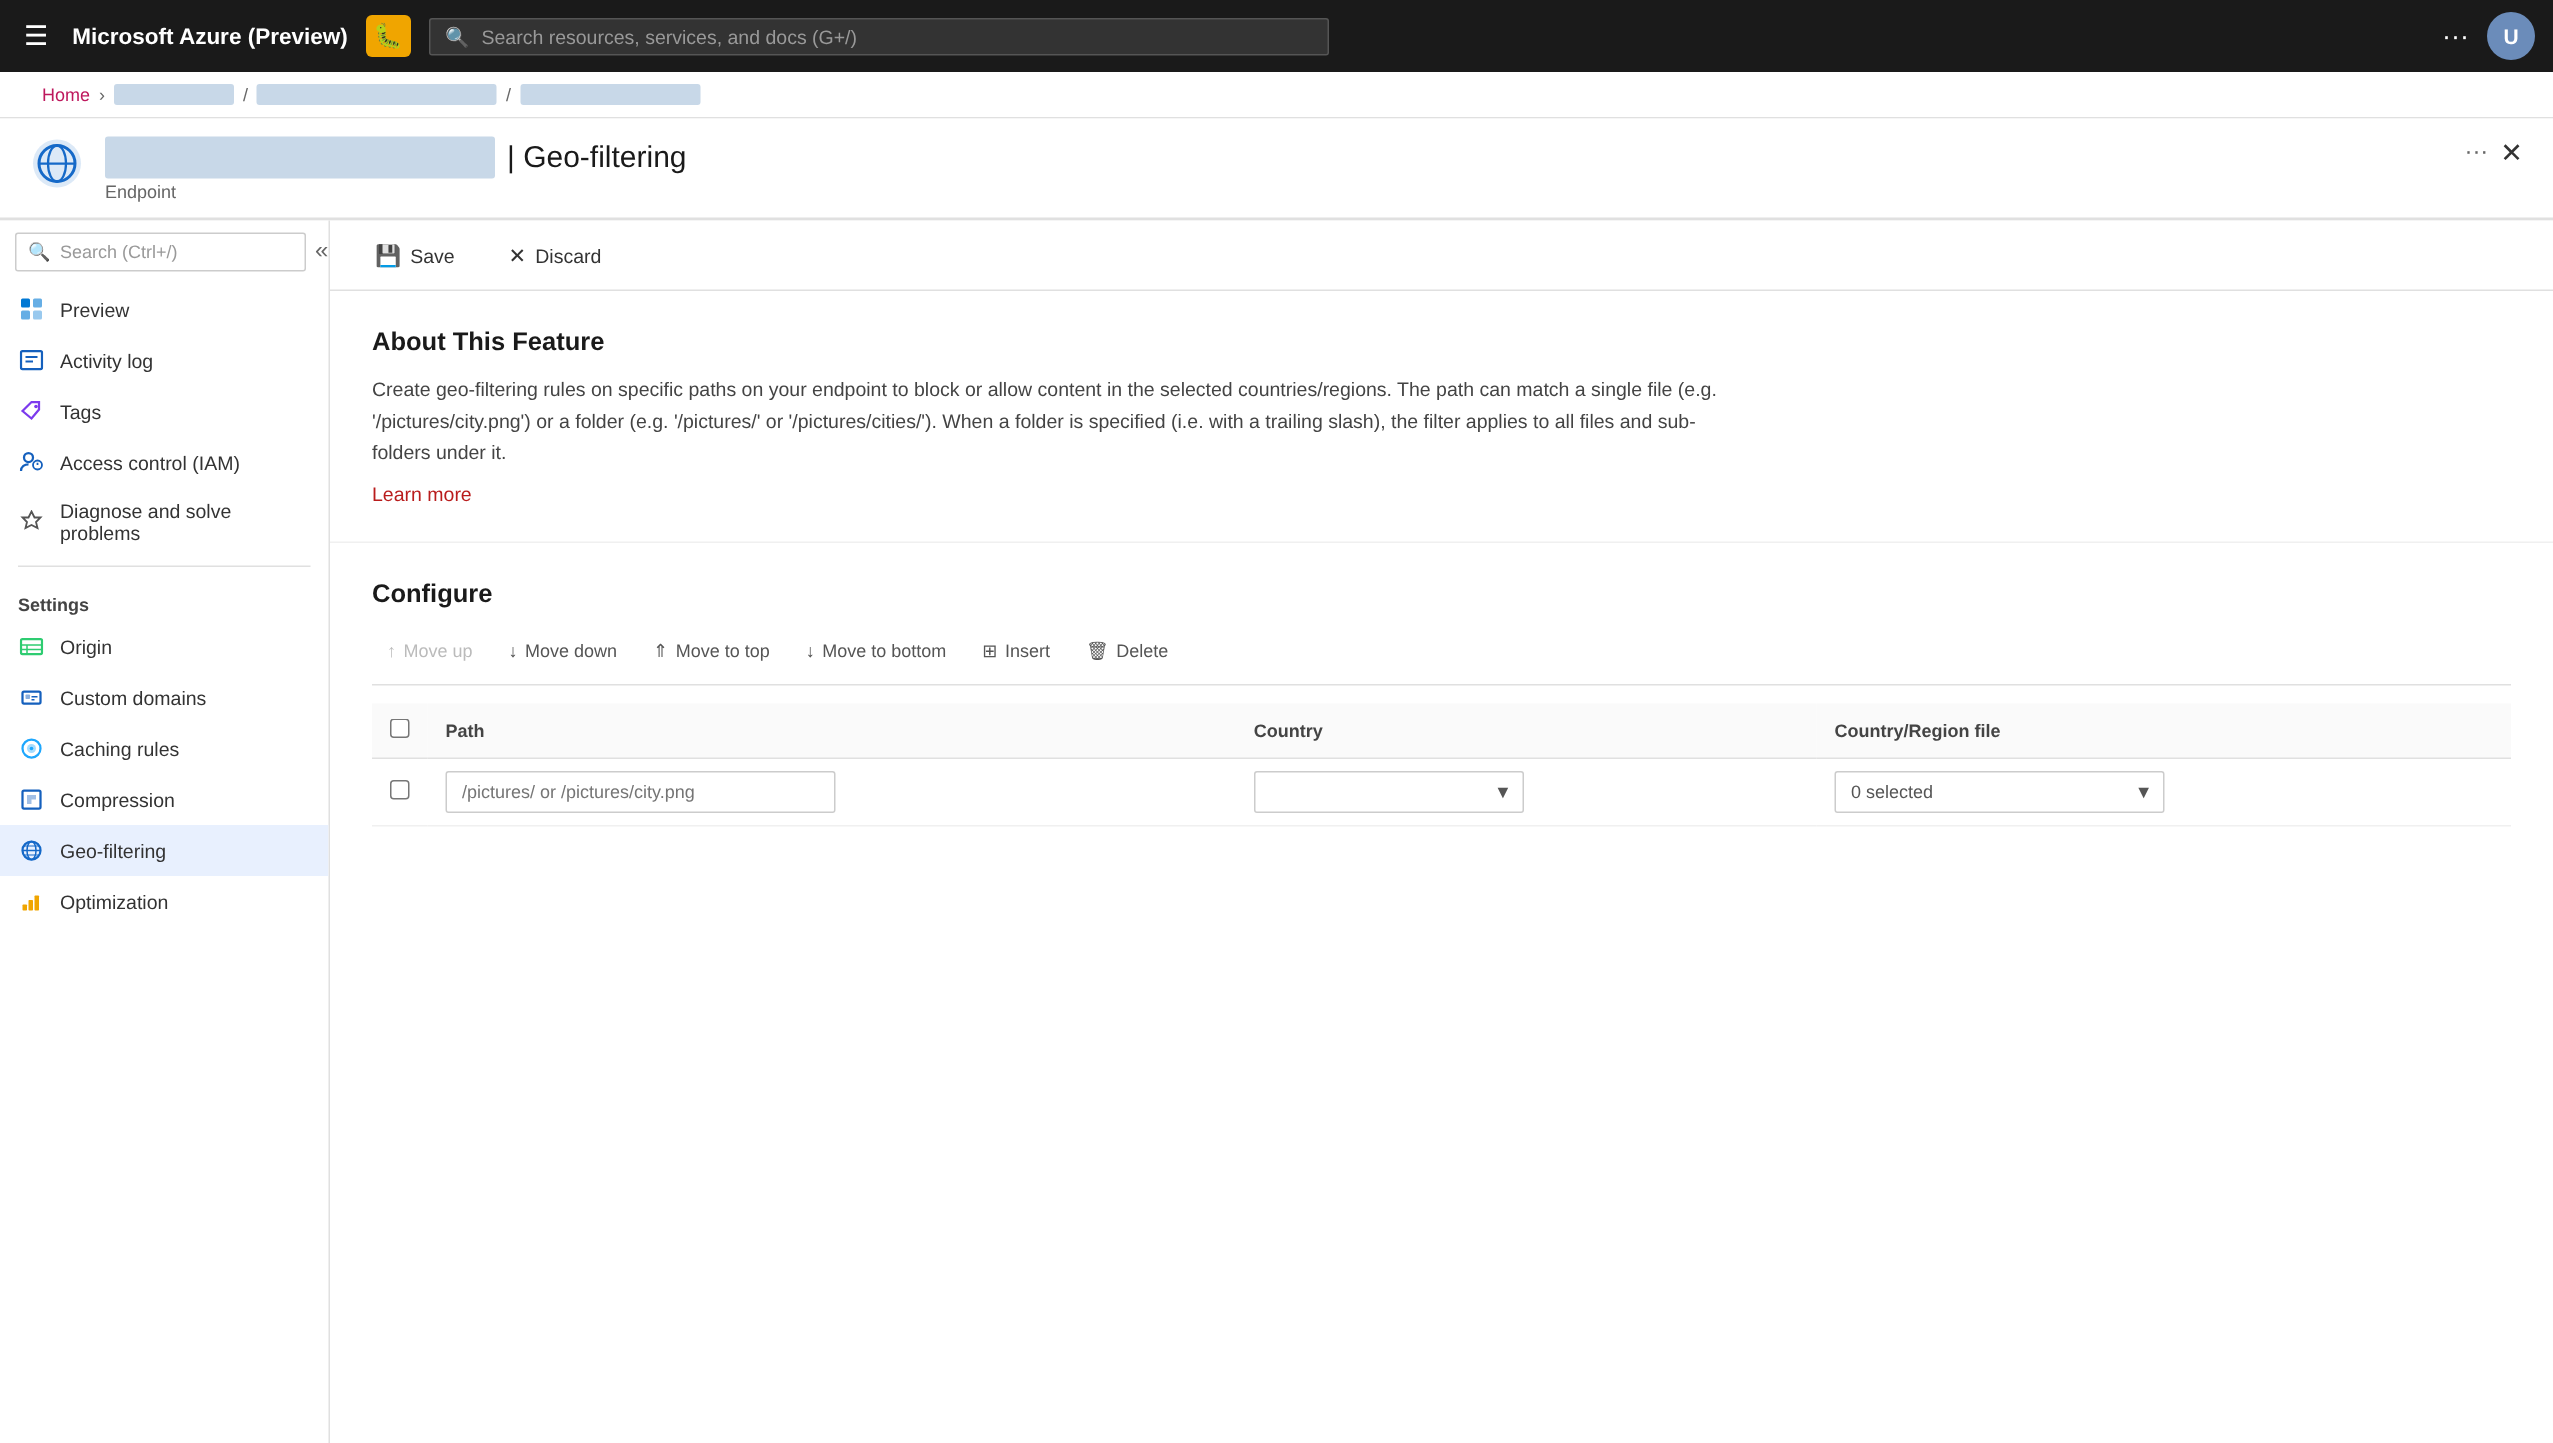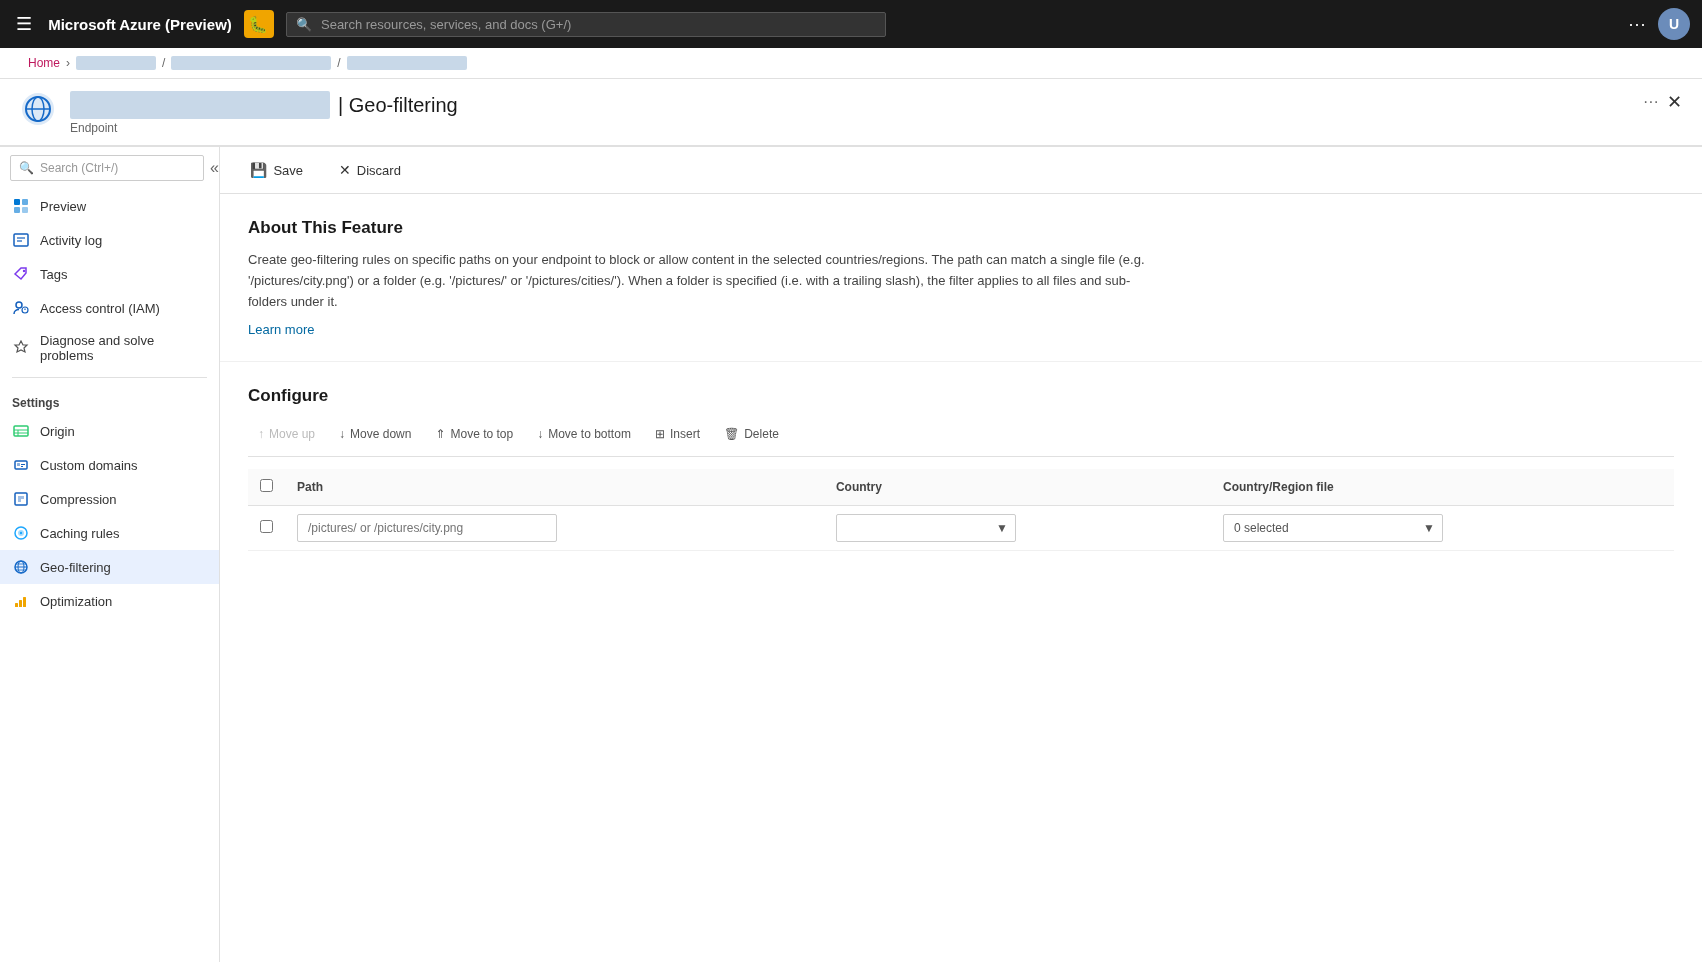--- a/index.html
+++ b/index.html
@@ -77,21 +77,21 @@
     }
     .toolbar-btn {
       display: flex; align-items: center; gap: 6px; padding: 5px 10px; background: transparent;
       border: none; cursor: pointer; font-size: 13px; color: #333;
     }
 
     
     .feature-section { padding: 24px 28px; border-bottom: 1px solid #f0f0f0; }
     .feature-title { font-size: 17px; font-weight: 700; color: #1a1a1a; margin-bottom: 12px; }
     .feature-desc { font-size: 13px; color: #444; line-height: 1.6; max-width: 900px; }
-    .feature-learn-more { color: #0369a1; text-decoration: none; font-size: 13px; display: inline-block; margin-top: 10px; }
+    .feature-learn-more { color: #b91c1c; text-decoration: none; font-size: 13px; display: inline-block; margin-top: 10px; }
 
     
     .configure-section { padding: 24px 28px; }
     .configure-title { font-size: 17px; font-weight: 600; color: #1a1a1a; margin-bottom: 16px; }
 
     
     .table-toolbar {
       display: flex; align-items: center; gap: 4px; margin-bottom: 12px; border-bottom: 1px solid #e0e0e0; padding-bottom: 10px;
     }
     .table-toolbar-btn {
@@ -268,36 +268,36 @@
           <line x1="8" y1="7.5" x2="12" y2="7.5" stroke="#1560bd" stroke-width="1"></line>
           <line x1="8" y1="9.5" x2="10" y2="9.5" stroke="#1560bd" stroke-width="1"></line>
         </svg>
       </div>
       <span>Custom domains</span>
     </div>
 
     <div class="sidebar-item">
       <div class="sidebar-item-icon">
         <svg width="16" height="16" viewBox="0 0 16 16">
-          <rect x="2" y="2" width="12" height="12" rx="1" fill="none" stroke="#1560bd" stroke-width="1.5"></rect>
-          <path d="M5 5 L11 5 L11 8 L8 8 L8 11 L5 11Z" fill="#1560bd" opacity="0.4"></path>
-        </svg>
-      </div>
-      <span>Compression</span>
-    </div>
-
-    <div class="sidebar-item">
-      <div class="sidebar-item-icon">
-        <svg width="16" height="16" viewBox="0 0 16 16">
           <circle cx="8" cy="8" r="6" fill="none" stroke="#1ea7fd" stroke-width="1.5"></circle>
           <circle cx="8" cy="8" r="3" fill="#1ea7fd" opacity="0.4"></circle>
           <circle cx="8" cy="8" r="1.2" fill="#1ea7fd"></circle>
         </svg>
       </div>
       <span>Caching rules</span>
+    </div>
+
+    <div class="sidebar-item">
+      <div class="sidebar-item-icon">
+        <svg width="16" height="16" viewBox="0 0 16 16">
+          <rect x="2" y="2" width="12" height="12" rx="1" fill="none" stroke="#1560bd" stroke-width="1.5"></rect>
+          <path d="M5 5 L11 5 L11 8 L8 8 L8 11 L5 11Z" fill="#1560bd" opacity="0.4"></path>
+        </svg>
+      </div>
+      <span>Compression</span>
     </div>
 
     <div class="sidebar-item active">
       <div class="sidebar-item-icon">
         <svg width="16" height="16" viewBox="0 0 16 16">
           <circle cx="8" cy="8" r="6" fill="none" stroke="#1569c8" stroke-width="1.5"></circle>
           <ellipse cx="8" cy="8" rx="3" ry="6" fill="none" stroke="#1569c8" stroke-width="1"></ellipse>
           <line x1="2" y1="8" x2="14" y2="8" stroke="#1569c8" stroke-width="1"></line>
           <line x1="3" y1="5" x2="13" y2="5" stroke="#1569c8" stroke-width="0.8"></line>
           <line x1="3" y1="11" x2="13" y2="11" stroke="#1569c8" stroke-width="0.8"></line>

